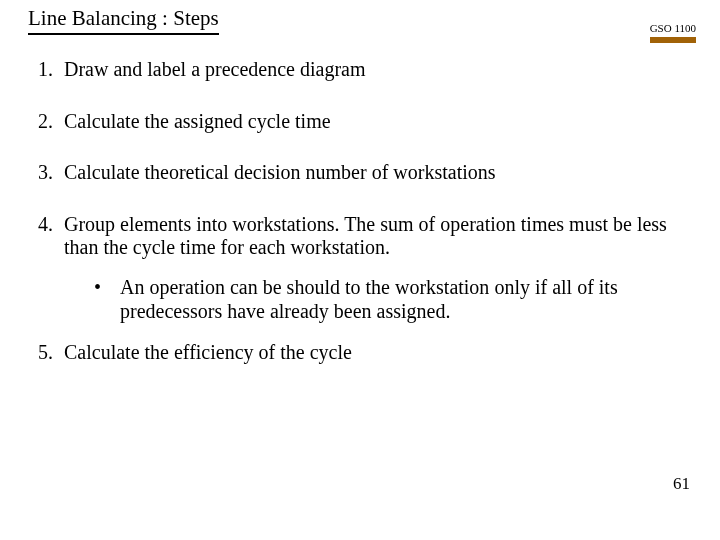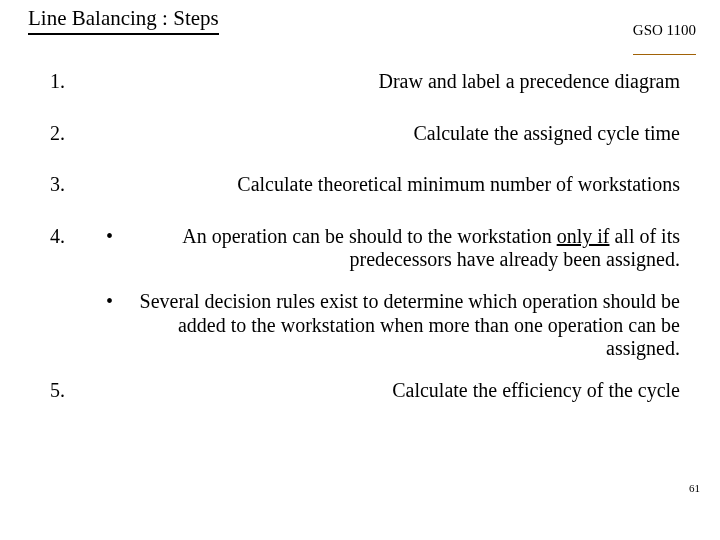--- a/index.html
+++ b/index.html
@@ -23,37 +23,36 @@
     left: 28px;
     top: 6px;
     font-size: 21px;
     border-bottom: 2px solid #000;
     padding-bottom: 2px;
   }
   .course-code {
     position: absolute;
     right: 24px;
     top: 22px;
-    font-size: 15px;
-    border-bottom: 1px solid #a16207;
-    padding-bottom: 15px;
+    font-size: 11px;
+    border-bottom: 6px solid #a16207;
+    padding-bottom: 3px;
   }
   .body {
     position: absolute;
     left: 28px;
     right: 28px;
     top: 58px;
   }
   ol.main {
     list-style: decimal;
-    margin: 12px;
+    margin: 0;
     padding-left: 30px;
     font-size: 20px;
     line-height: 1.18;
-    text-align: right;
   }
   ol.main > li {
     margin-bottom: 28px;
     padding-left: 6px;
   }
   ol.main > li.step4 {
     margin-bottom: 12px;
   }
   ul.sub {
     list-style: none;
@@ -66,48 +65,47 @@
     margin-bottom: 18px;
     padding-left: 26px;
   }
   ul.sub > li::before {
     content: "•";
     position: absolute;
     left: 0;
     top: 0;
   }
   .underline {
-    text-decoration: underline;
   }
   .page-num {
     position: absolute;
-    right: 20px;
+    right: 30px;
     bottom: 6px;
-    font-size: 11px;
+    font-size: 17px;
   }
 </style>
 </head>
 <body>
 
 <div class="slide">
 
   <div class="title">Line Balancing : Steps</div>
   <div class="course-code">GSO 1100</div>
 
   <div class="body">
     <ol class="main">
       <li>Draw and label a precedence diagram</li>
       <li>Calculate the assigned cycle time</li>
-      <li>Calculate theoretical minimum number of workstations</li>
+      <li>Calculate theoretical decision number of workstations</li>
       <li class="step4">
+        <span>Group elements into workstations. The sum of operation times must be less than the cycle time for each workstation.</span>
         <ul class="sub">
           <li>
             <span>An operation can be should to the workstation </span><span class="underline">only if</span><span> all of its predecessors have already been assigned.</span>
           </li>
-          <li>Several decision rules exist to determine which operation should be added to the workstation when more than one operation can be assigned.</li>
         </ul>
       </li>
       <li>Calculate the efficiency of the cycle</li>
     </ol>
   </div>
 
   <div class="page-num">61</div>
 </div>
 
 </body></html>

